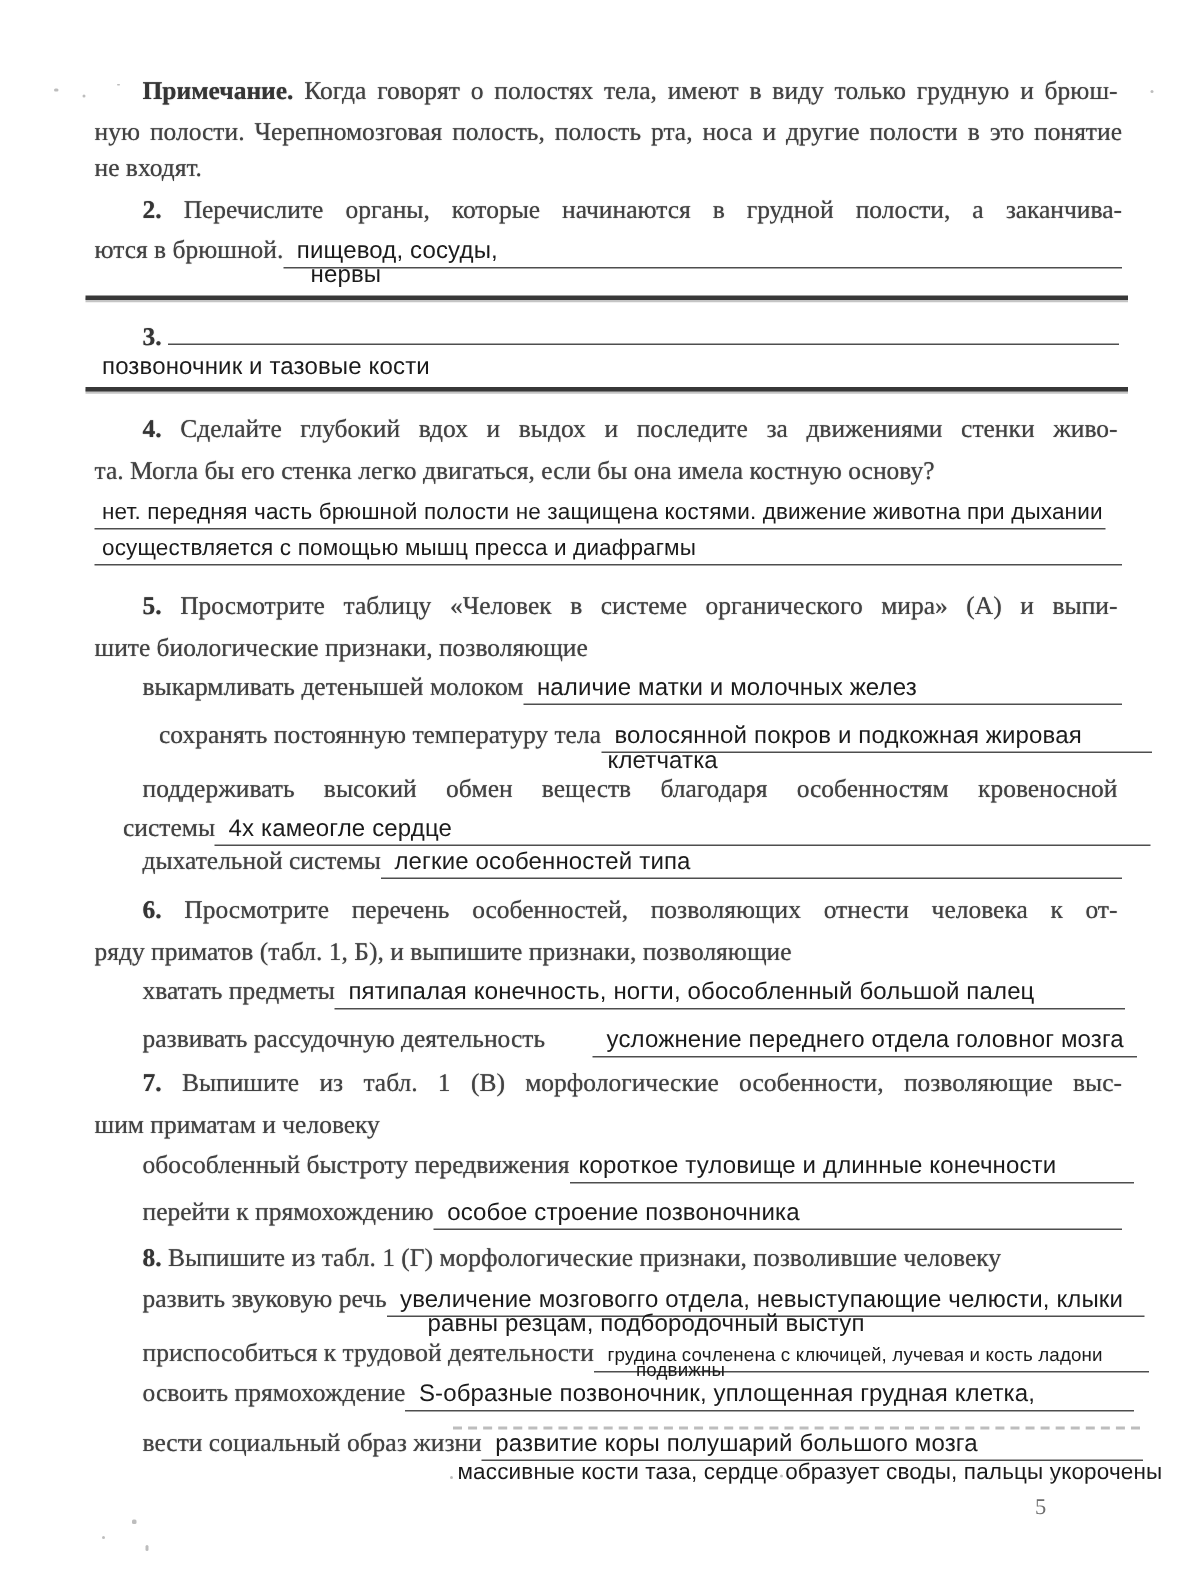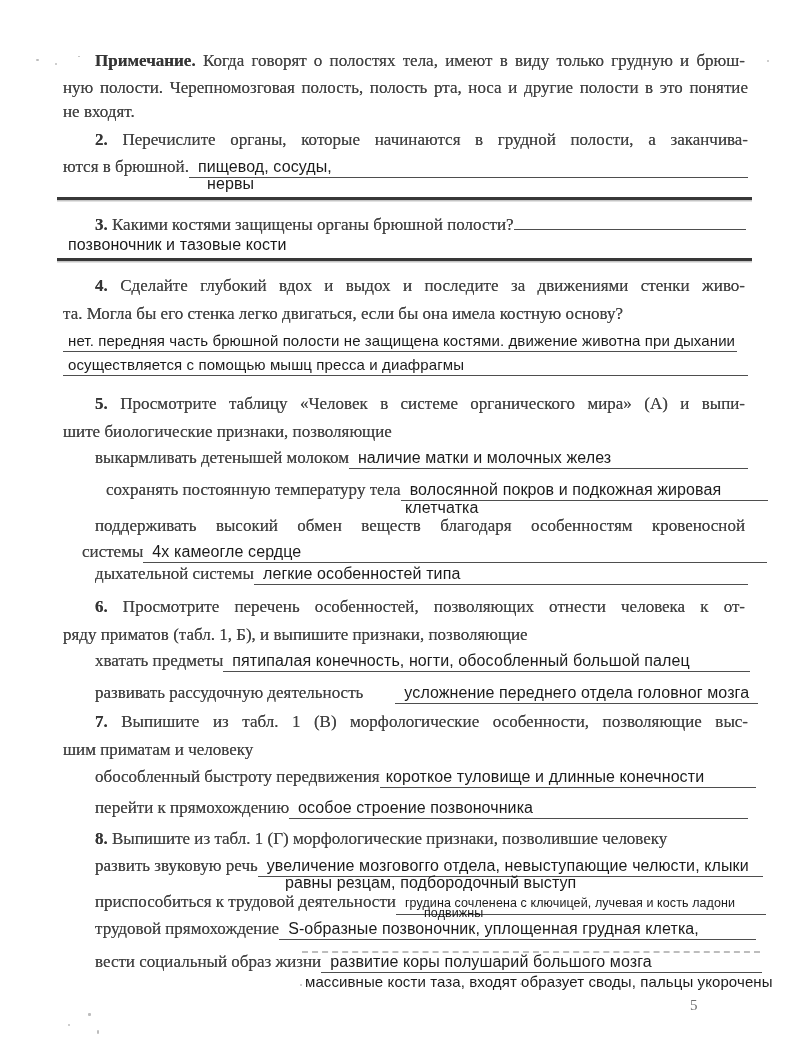--- a/index.html
+++ b/index.html
@@ -39,21 +39,20 @@
 </div>
 <div class="row" style="left:63px;top:156px;width:685px;">
   <span class="plabel">ются в брюшной.</span>
   <span class="fill"><span class="ans">пищевод, сосуды,</span></span>
 </div>
 <div class="ans-abs" style="left:207px;top:175px;">нервы</div>
 <div class="rule-heavy" style="left:57px;top:197px;width:695px;"></div>
 
 <div class="row" style="left:95px;top:214px;width:651px;">
   <b class="qn plabel">3.</b>&nbsp;
-  <span class="plabel">Какими костями защищены органы брюшной полости?</span>
   <span class="fill"></span>
 </div>
 <div class="ans-abs" style="left:68px;top:236px;">позвоночник и тазовые кости</div>
 <div class="rule-heavy" style="left:57px;top:258px;width:695px;"></div>
 
 <div class="pl just" style="left:95px;top:275px;width:650px;">
   <b class="qn">4.</b>
   <span>Сделайте глубокий вдох и выдох и последите за движениями стенки живо-</span>
 </div>
 <div class="pl" style="left:63px;top:303px;">та. Могла бы его стенка легко двигаться, если бы она имела костную основу?</div>
@@ -124,24 +123,24 @@
   <span class="plabel">развить звуковую речь</span>
   <span class="fill"><span class="ans">увеличение мозговогго отдела, невыступающие челюсти, клыки</span></span>
 </div>
 <div class="ans-abs" style="left:285px;top:874px;">равны резцам, подбородочный выступ</div>
 <div class="row" style="left:95px;top:891px;width:671px;">
   <span class="plabel">приспособиться к трудовой деятельности</span>
   <span class="fill"><span class="ans ans-xs">грудина сочленена с ключицей, лучевая и кость ладони</span></span>
 </div>
 <div class="ans-abs ans-xs" style="left:424px;top:906px;">подвижны</div>
 <div class="row" style="left:95px;top:918px;width:661px;">
-  <span class="plabel">трудовой прямохождение</span>
+  <span class="plabel">освоить прямохождение</span>
   <span class="fill"><span class="ans">S-образные позвоночник, уплощенная грудная клетка,</span></span>
 </div>
-<div class="ans-abs ans-sm" style="left:305px;top:934px;">массивные кости таза, входят образует своды, пальцы укорочены</div>
+<div class="ans-abs ans-sm" style="left:305px;top:934px;">массивные кости таза, сердце образует своды, пальцы укорочены</div>
 <div class="dashes" style="left:302px;top:951px;width:458px;"></div>
 <div class="row" style="left:95px;top:951px;width:667px;">
   <span class="plabel">вести социальный образ жизни</span>
   <span class="fill"><span class="ans">развитие коры полушарий большого мозга</span></span>
 </div>
 
 <div class="pagenum" style="left:690px;top:997px;">5</div>
 
 <div class="sp" style="left:36px;top:59px;width:3px;height:2px;"></div>
 <div class="sp" style="left:55px;top:63px;width:2px;height:2px;"></div>

